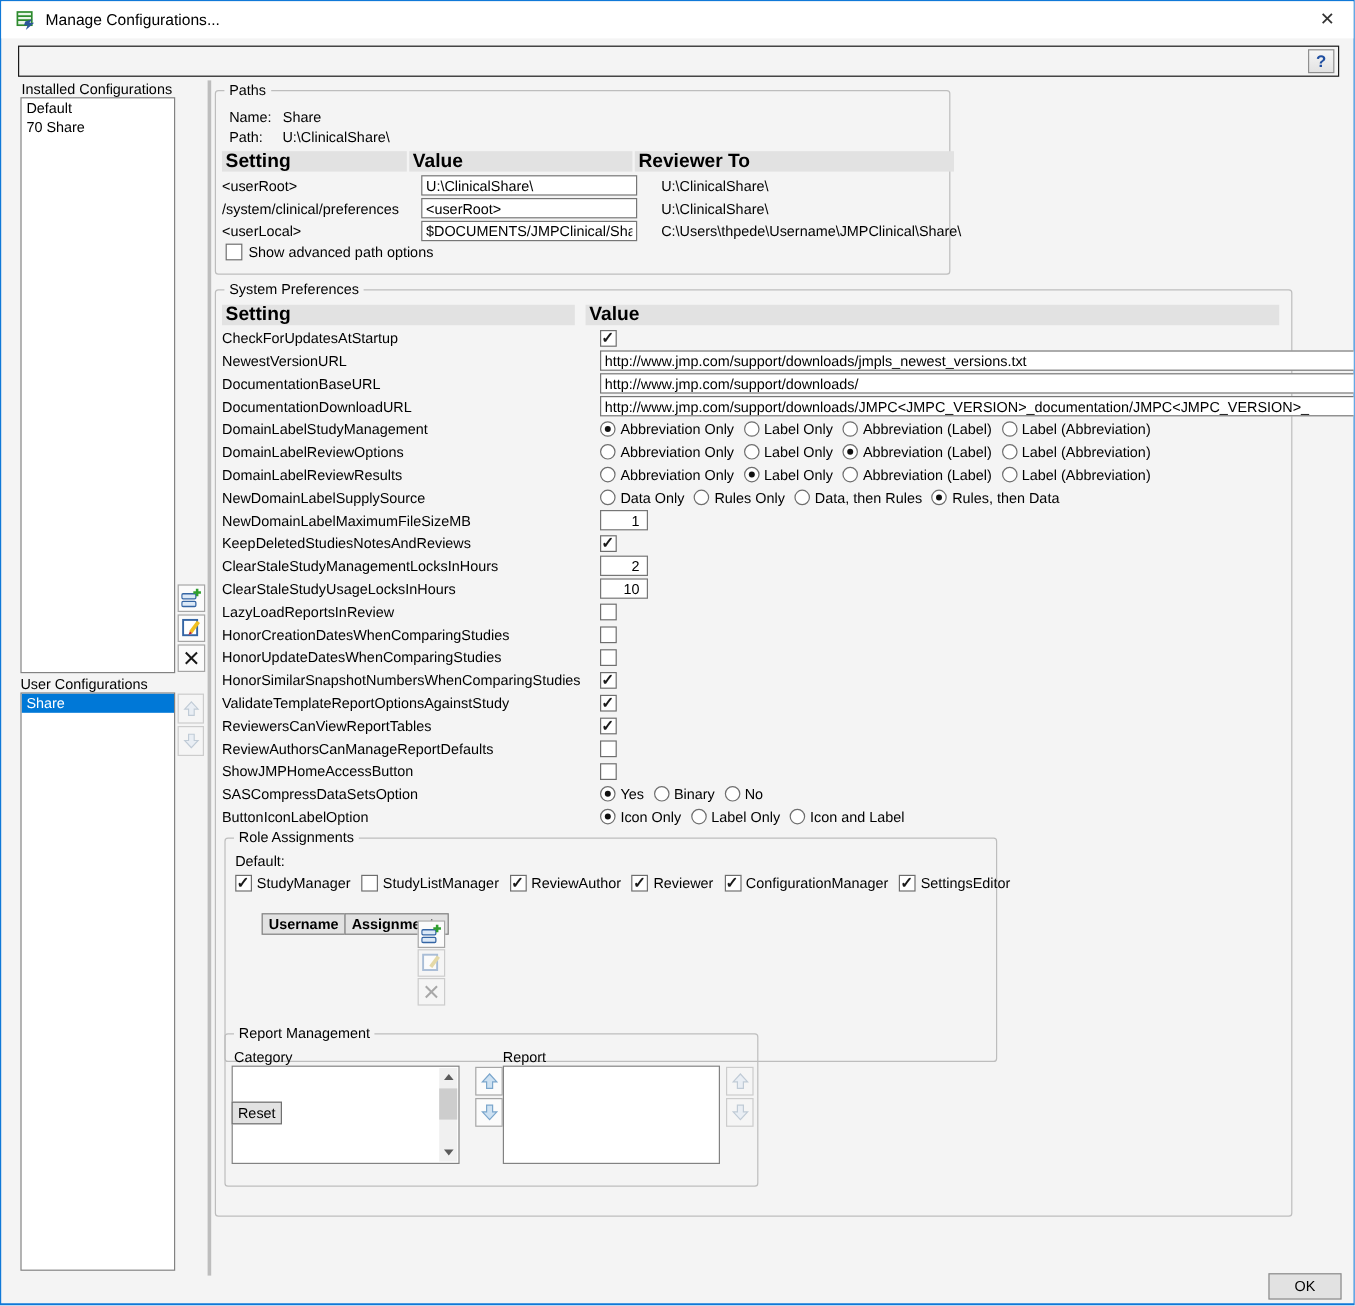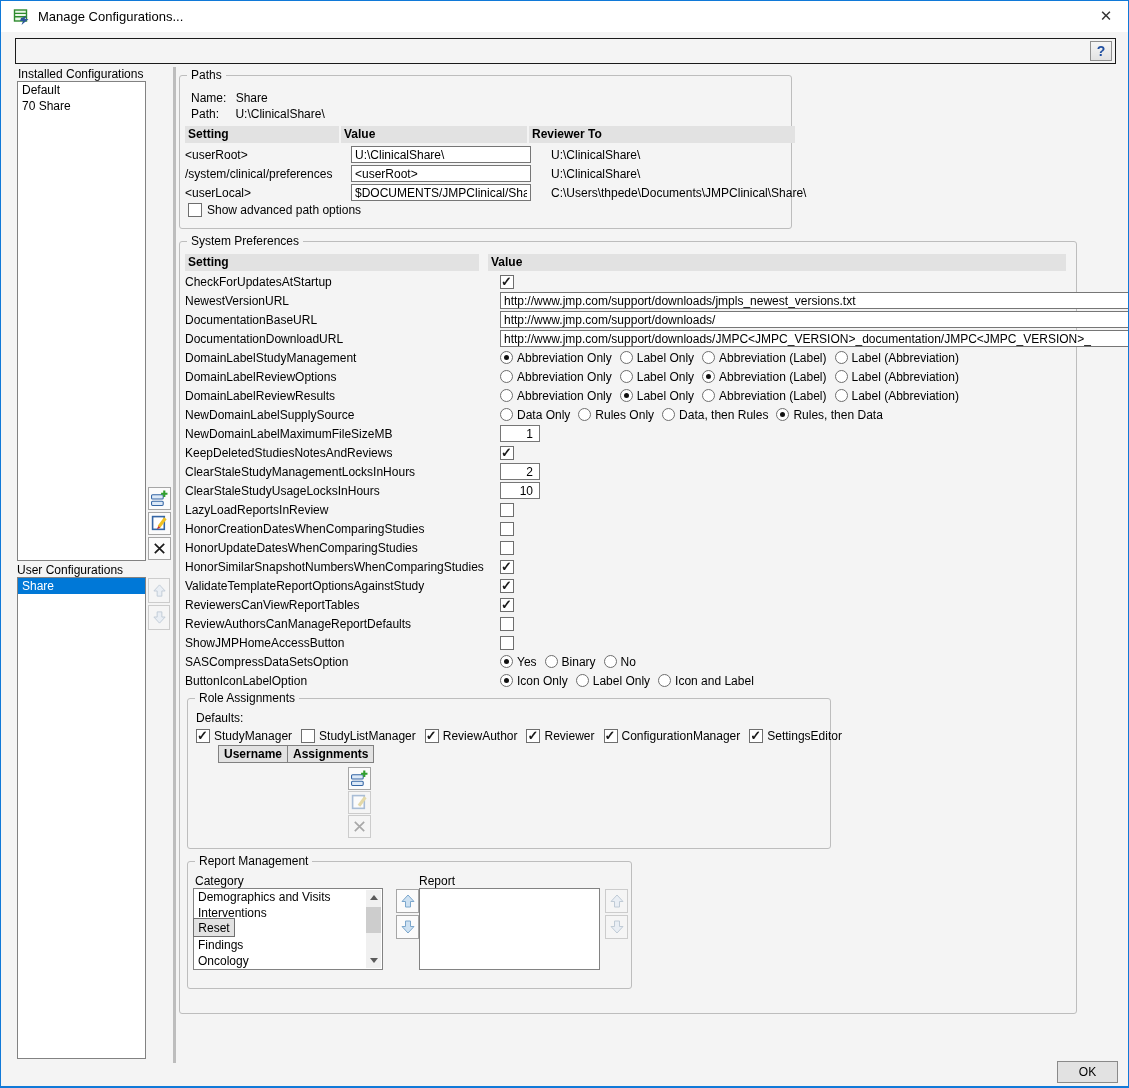--- a/index.html
+++ b/index.html
@@ -37,21 +37,21 @@
   .tool-btn.disabled { background:#f5f5f5; border-color:#cccccc; }
 
   .divider { position:absolute; left:172px; top:66px; width:3px; height:996px; background:#bdbdbd; }
 
   
   .group { position:absolute; border:1px solid #bdbdbd; border-radius:3px; }
   .group > .group-label { position:absolute; top:-8px; left:7px; background:#f4f4f4; padding:0 4px; font-size:12px; }
 
   
   .hdr-band { display:flex; position:absolute; }
-  .hdr-cell { background:#e2e2e2; font-weight:bold; font-size:12px; line-height:17px;
+  .hdr-cell { background:#e2e2e2; font-weight:bold; font-size:16px; line-height:17px;
               height:17px; padding-left:3px; }
   .rows { position:absolute; }
   .p-row, .sp-row { display:flex; align-items:center; height:19px;gap:12px; }
   .p-setting { width:154px; font-size:12px; white-space:nowrap; }
   .p-valwrap { width:186px; }
   .p-resolves { padding-left:2px; font-size:12px; white-space:nowrap; }
   .sp-setting { width:303px; font-size:12px; white-space:nowrap; overflow:hidden; }
   .sp-value { display:flex; align-items:center; }
 
   .ti { border:1px solid #767676; background:#fff; height:17px; font-family:"Liberation Sans",sans-serif;
@@ -182,21 +182,21 @@
         <div class="p-resolves">U:\ClinicalShare\</div>
       </div>
       <div class="p-row">
         <div class="p-setting">/system/clinical/preferences</div>
         <div class="p-valwrap"><input class="ti p-input" value="&lt;userRoot&gt;" style=""></div>
         <div class="p-resolves">U:\ClinicalShare\</div>
       </div>
       <div class="p-row">
         <div class="p-setting">&lt;userLocal&gt;</div>
         <div class="p-valwrap"><input class="ti p-input" value="$DOCUMENTS/JMPClinical/Share" style=""></div>
-        <div class="p-resolves">C:\Users\thpede\Documents\JMPClinical\Share\</div>
+        <div class="p-resolves">C:\Users\thpede\Username\JMPClinical\Share\</div>
       </div>
     </div>
   <div class="cbrow" style="position:absolute; left:187px; top:202px;">
     <span class="cb" id="adv-cb"></span>
     <span>Show advanced path options</span>
   </div>
 
   <div class="group" style="left:178px; top:240px; width:898px; height:773px;">
     <span class="group-label">System Preferences</span>
   </div>
@@ -414,23 +414,23 @@
             <span>Label Only</span>
           </span>
           <span class="ropt">
             <span class="rb"></span>
             <span>Icon and Label</span>
           </span>
         </div>
       </div>
     </div>
 
-  <div class="group" style="left:186px; top:697px; width:644px; height:151px;">
+  <div class="group" style="left:186px; top:697px; width:644px; height:187px;">
     <span class="group-label" style="background:#f4f4f4;">Role Assignments</span>
-    <div class="section-label" style="left:8px; top:12px;">Defaults:</div>
+    <div class="section-label" style="left:8px; top:12px;">Default:</div>
     <div style="position:absolute; left:8px; top:30px; display:flex;" id="defaults-row">
         <span class="def-item">
           <span class="cb checked"></span>
           <span>StudyManager</span>
         </span>
         <span class="def-item">
           <span class="cb"></span>
           <span>StudyListManager</span>
         </span>
         <span class="def-item">
@@ -443,21 +443,21 @@
         </span>
         <span class="def-item">
           <span class="cb checked"></span>
           <span>ConfigurationManager</span>
         </span>
         <span class="def-item">
           <span class="cb checked"></span>
           <span>SettingsEditor</span>
         </span>
       </div>
-    <div style="position:absolute; left:6px; top:46px; display:flex;padding-left:24px;" id="role-header">
+    <div style="position:absolute; left:6px; top:62px; display:flex;padding-left:24px;" id="role-header">
         <div class="r-h">Username</div>
         <div class="r-h">Assignments</div>
       </div>
     <button class="tool-btn" style="left:160px; top:68px;">
       <svg width="17" height="17" viewBox="0 0 16 16">
         <rect x="0.5" y="4.5" width="11" height="4" rx="1" fill="#dce9f7" stroke="#3465a4"></rect>
         <rect x="0.5" y="10.5" width="11" height="4" rx="1" fill="#dce9f7" stroke="#3465a4"></rect>
         <path d="M12.5 0.5 v6 M9.5 3.5 h6" stroke="#2f9e2f" stroke-width="2"></path>
       </svg>
     </button>
@@ -472,27 +472,20 @@
         <path d="M3 3 L13 13 M13 3 L3 13" stroke="#a8a8a8" stroke-width="1.8"></path>
       </svg>
     </button>
   </div>
 
   <div class="group" style="left:186px; top:860px; width:445px; height:128px;">
     <span class="group-label">Report Management</span>
     <div class="section-label" style="left:7px; top:12px;">Category</div>
 
     <div class="listbox" style="left:5px; top:26px; width:190px; height:82px;">
-      <div id="category-items" style="margin-right:15px;">
-          <div class="li-item">Demographics and Visits</div>
-          <div class="li-item">Interventions</div>
-          <div class="li-item">Events</div>
-          <div class="li-item">Findings</div>
-          <div class="li-item">Oncology</div>
-        </div>
       <div class="scrollbar">
         <div class="sb-btn sb-up">
             <span class="tri-up"></span>
           </div>
         <div class="sb-thumb"></div>
         <div class="sb-btn sb-dn">
             <span class="tri-dn"></span>
           </div>
       </div>
     </div>

